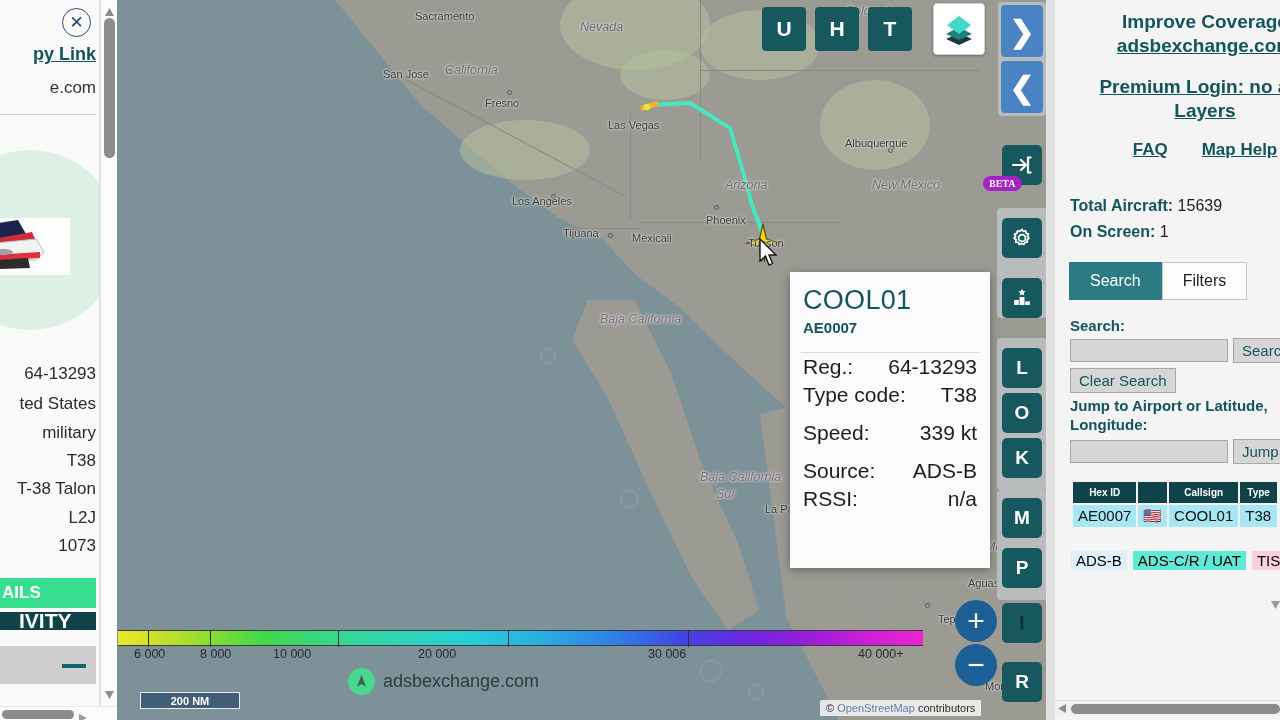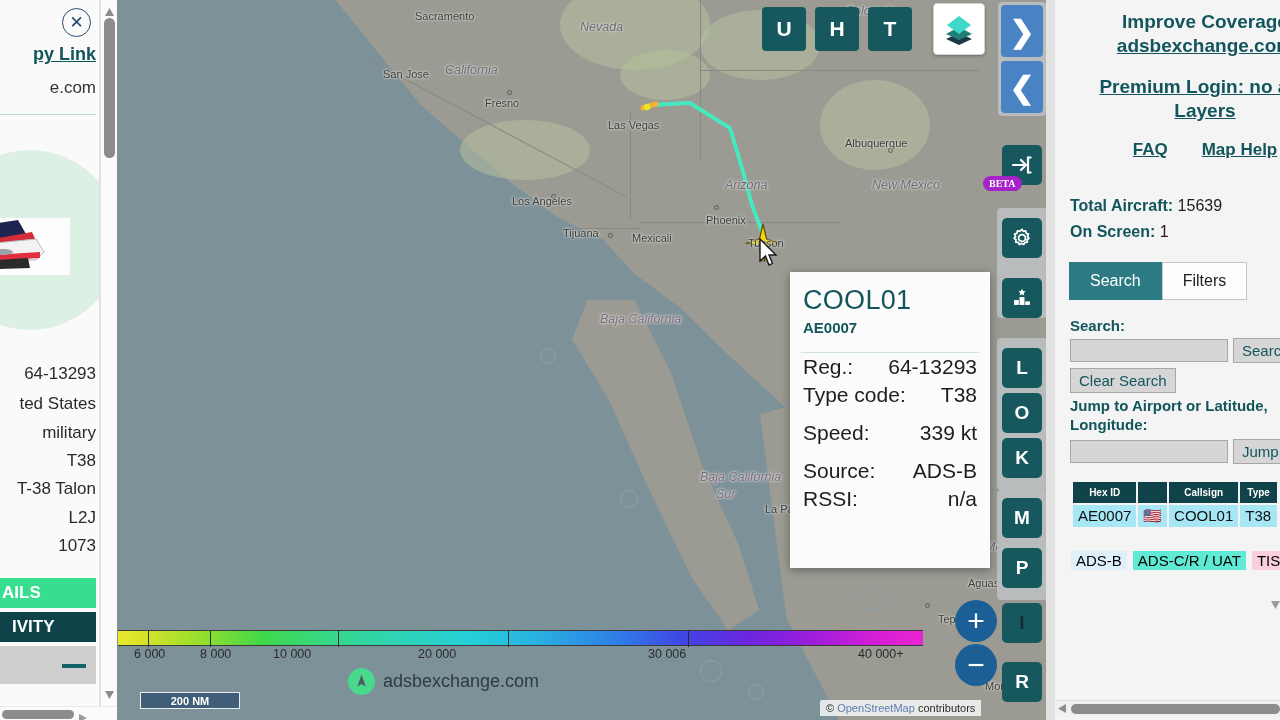--- a/index.html
+++ b/index.html
@@ -197,23 +197,23 @@
   }
   .lp-val{
     position:absolute; right:3px; font-size:17px; color:#2b2b2b; white-space:nowrap;
   }
   #lp-details-bar{
     position:absolute; left:0; right:3px; top:578px; height:30px;
     background:#37de90; color:#fff; font-size:17px; font-weight:bold;
     display:flex; align-items:center; padding-left:2px; overflow:hidden;
   }
   #lp-activity-bar{
-    position:absolute; left:0; right:3px; top:612px; height:30px;
-    background:#0f4249; color:#fff; font-size:17px; font-weight:bold;
-    display:flex; align-items:center; padding-left:12px; overflow:hidden;
+    position:absolute; left:0; right:3px; top:612px; height:18px;
+    background:#0f4249; color:#fff; font-size:21px; font-weight:bold;
+    display:flex; align-items:center; padding-left:19px; overflow:hidden;
   }
   #lp-grayblock{
     position:absolute; left:0; right:3px; top:646px; height:38px;
     background:#cfcfcf;
   }
   #lp-dash{ position:absolute; right:10px; top:18px; width:24px;height:4px;background:#14636b;}
   
   #lp-scroll{
     position:absolute; left:100px; top:0; width:17px; height:706px;
     background:#fbfbfb; border-left:1px solid #e3e3e3; z-index:71;

